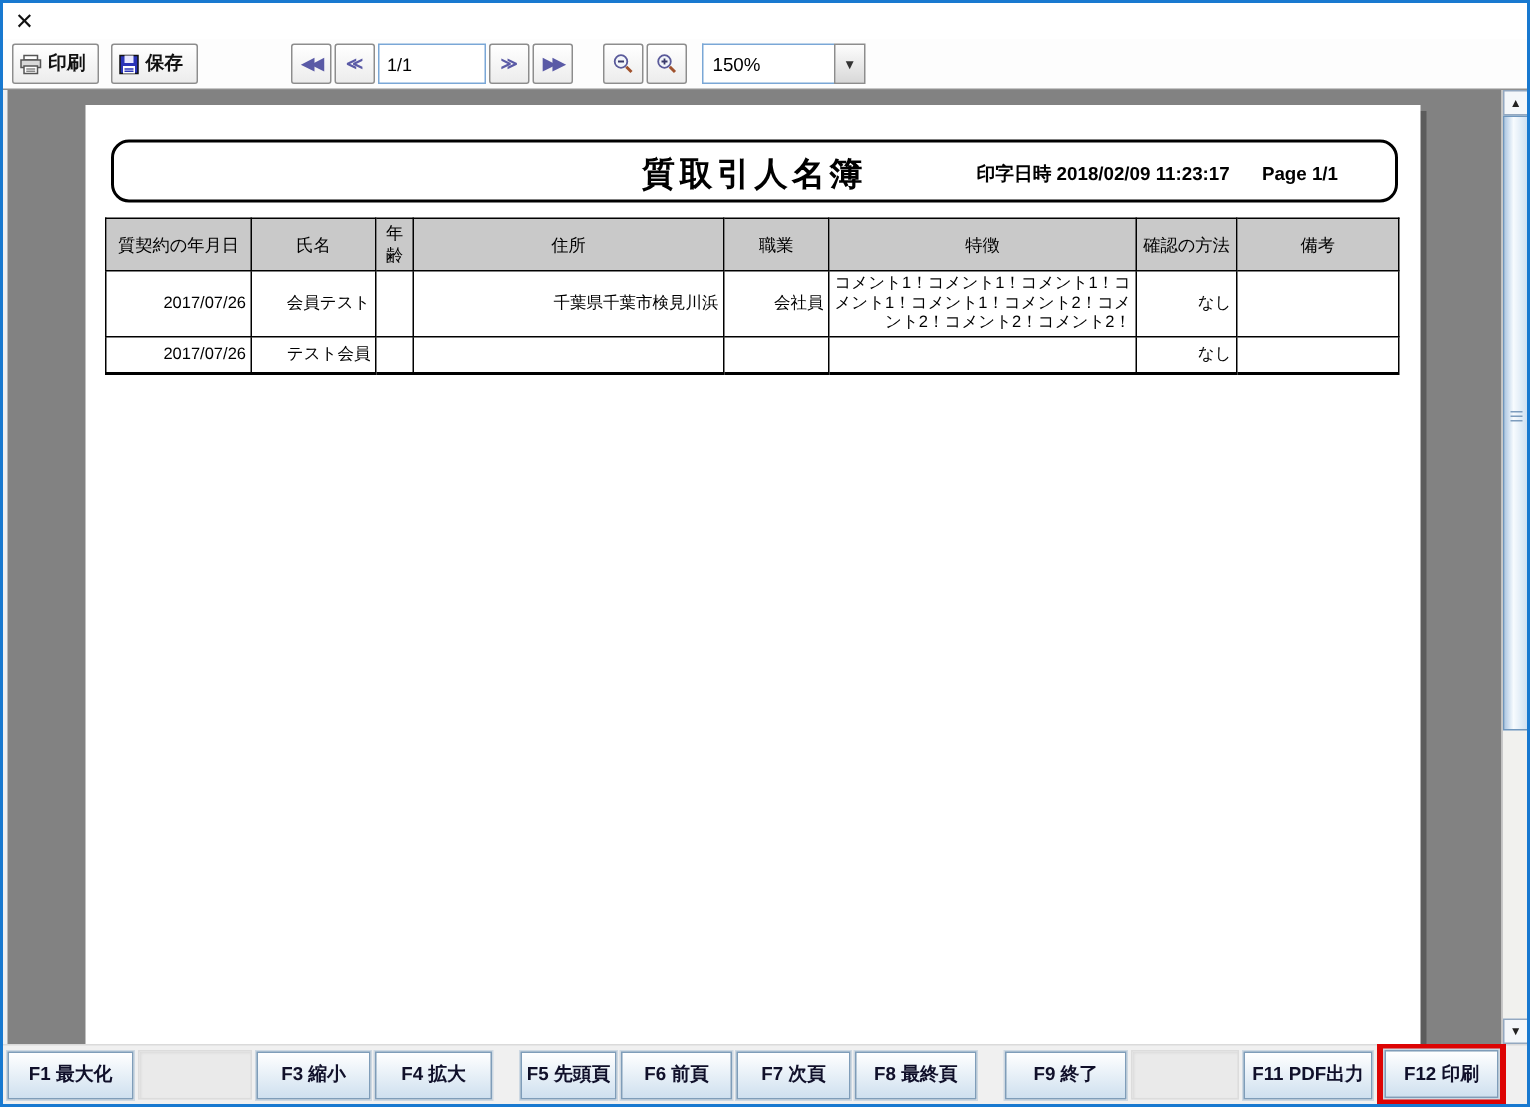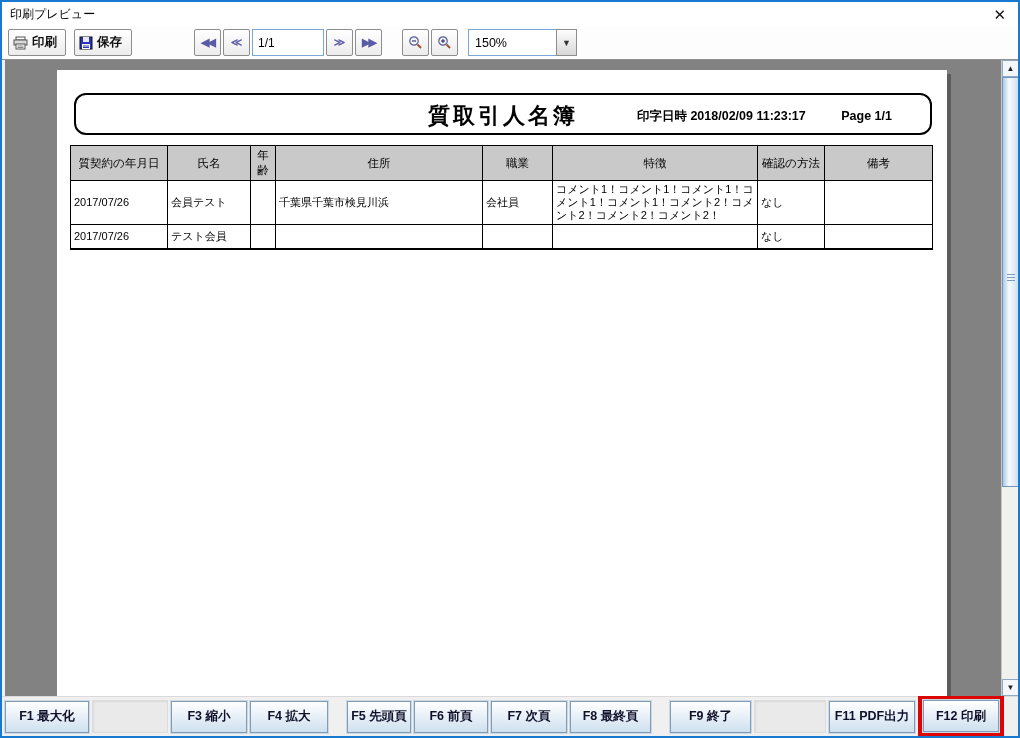--- a/index.html
+++ b/index.html
@@ -26,27 +26,27 @@
   .combo { display:flex; margin-left:8px;align-items:center; }
   .combobox { width:88px; height:27px; border:1px solid #7aa7d6; border-right:none; background:#fff; font-size:12.5px; padding:0 6px; color:#000; }
   .comboarrow { width:21px; height:27px; border:1px solid #8d8d8d; background:linear-gradient(#fdfdfd,#d8d8d8); display:flex; align-items:center; justify-content:center; font-size:9px; color:#333; }
 
   
   .preview { flex:1; position:relative; background:#828282; overflow:hidden; border-left:3px solid #eef0f2; }
   .page { position:absolute; left:52px; top:10px; width:890px; height:700px; background:#fff; box-shadow:4px 4px 0 #5c5c5c; }
   .doc-header { position:absolute; left:17px; top:23px; width:858px; height:42px; border:2px solid #000; border-radius:12px; }
   .doc-title { position:absolute; left:0; right:0; top:6px; text-align:center; font-size:22px; font-weight:bold; letter-spacing:3px; color:#000; }
   .doc-meta { position:absolute; right:38px; top:13px; font-size:12.5px; font-weight:bold; color:#000; white-space:nowrap; }
-  .doc-meta .pg { margin-left:32px; }
+  .doc-meta .pg { margin-left:18px; }
   .doc-table { position:absolute; left:13px; top:75px; width:862px; border-collapse:collapse; table-layout:fixed; font-size:11px; color:#000; }
   .doc-table th, .doc-table td { border:1px solid #000; padding:2px 3px; overflow:hidden; }
   .doc-table th { background:#c9c9c9; font-weight:normal; font-size:11.5px; text-align:center; height:29px; }
   .doc-table tr.r1 td { height:44px; }
   .doc-table tr.r2 td { height:24px; border-bottom:2px solid #000; }
-  .doc-table td { text-align:left; vertical-align:middle; line-height:13px;margin-top:24px; }
+  .doc-table td { text-align:right; vertical-align:middle; line-height:13px;margin-top:24px; }
 
   
   .vscroll { position:absolute; right:0; top:0; bottom:0; width:17px; background:#f1f1ee; border-left:1px solid #c9c9c9; }
   .sbtn { position:absolute; left:0; width:17px; height:17px; background:#f4f7fa; border:1px solid #93a8c0; display:flex; align-items:center; justify-content:center; font-size:8px; color:#222; }
   .sbtn.up { top:0; }
   .sbtn.down { bottom:0; }
   .sthumb { position:absolute; left:0; top:17px; width:17px; height:410px; border:1px solid #6f96bd;
             background:linear-gradient(90deg,#aec8e4,#f7fbfe 40%,#cfe0f1); }
   .grips { position:absolute; left:4px; top:48%; width:8px; }
   .grips div { height:1px; background:#7d9cbd; margin-bottom:2px; }
@@ -62,21 +62,20 @@
 
   .w84{width:84px}.w76{width:76px}.w78{width:78px}.w82{width:64px}.w74{width:74px}.w81{width:81px}.w72{width:72px}.w86{width:86px}
   .c0{width:97px}.c1{width:83px}.c2{width:25px}.c3{width:207px}.c4{width:70px}.c5{width:205px}.c6{width:67px}.c7{width:108px}
 </style>
 </head>
 <body>
 
 <div class="window">
 
   <div class="titlebar">
-    <span class="title">印刷プレビュー</span>
     <span class="close">✕</span>
   </div>
 
   <div class="toolbar">
     <button class="tbtn" style="margin-left:2px;width:58px">
       <svg width="15" height="14" viewBox="0 0 15 14">
         <rect x="3" y="1" width="9" height="3" fill="#fff" stroke="#555"></rect>
         <rect x="1" y="4" width="13" height="5" fill="#d9d9d9" stroke="#555"></rect>
         <rect x="3" y="8" width="9" height="5" fill="#fff" stroke="#555"></rect>
         <line x1="4.5" y1="10" x2="10.5" y2="10" stroke="#888"></line>

